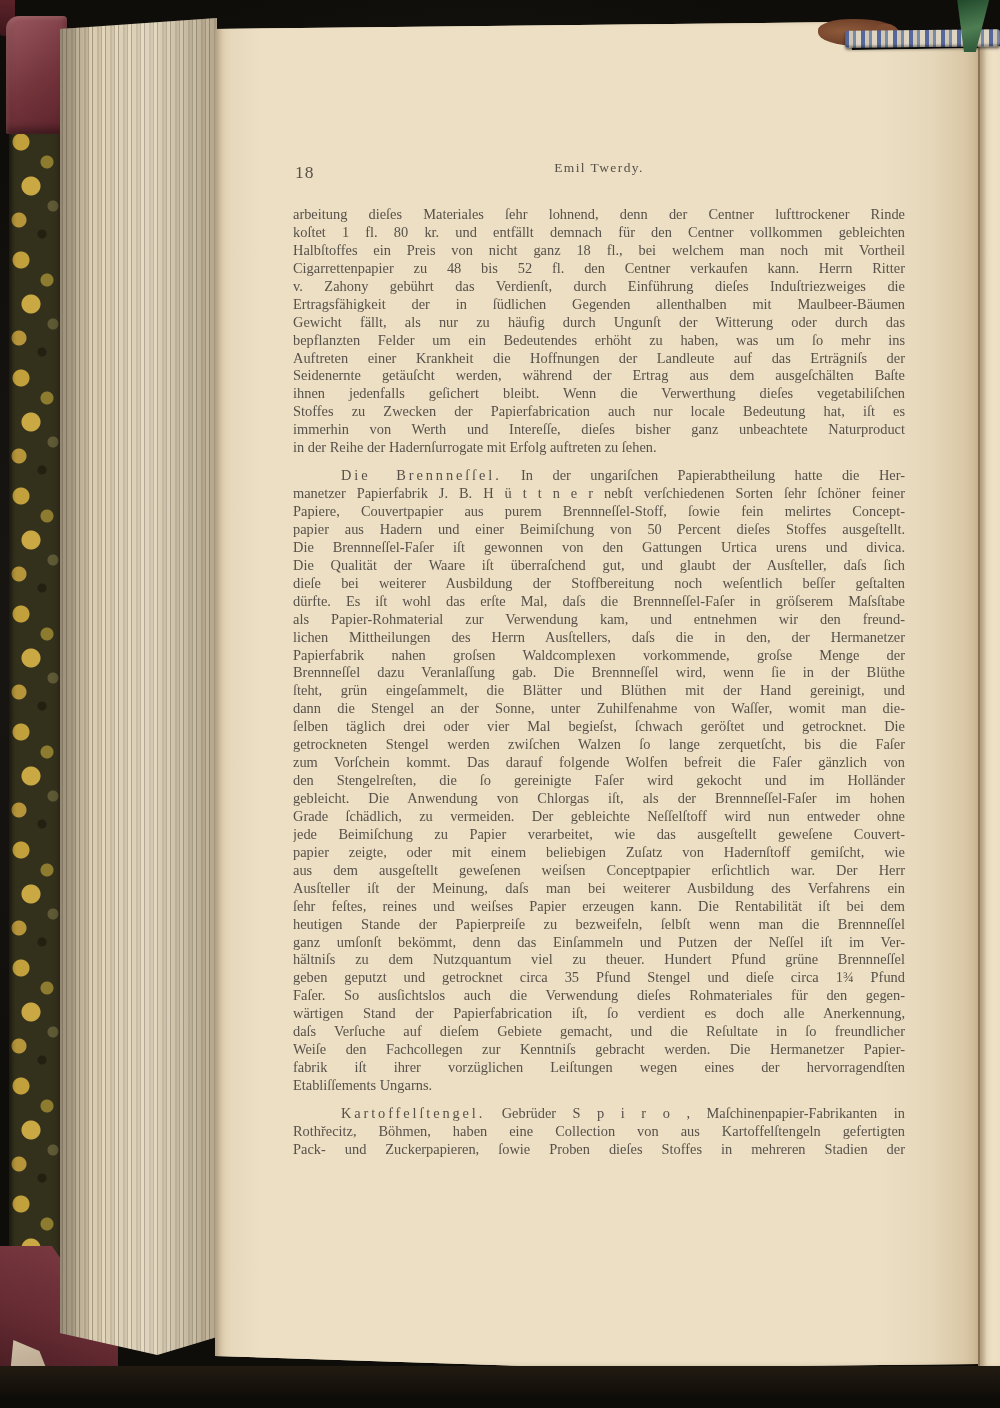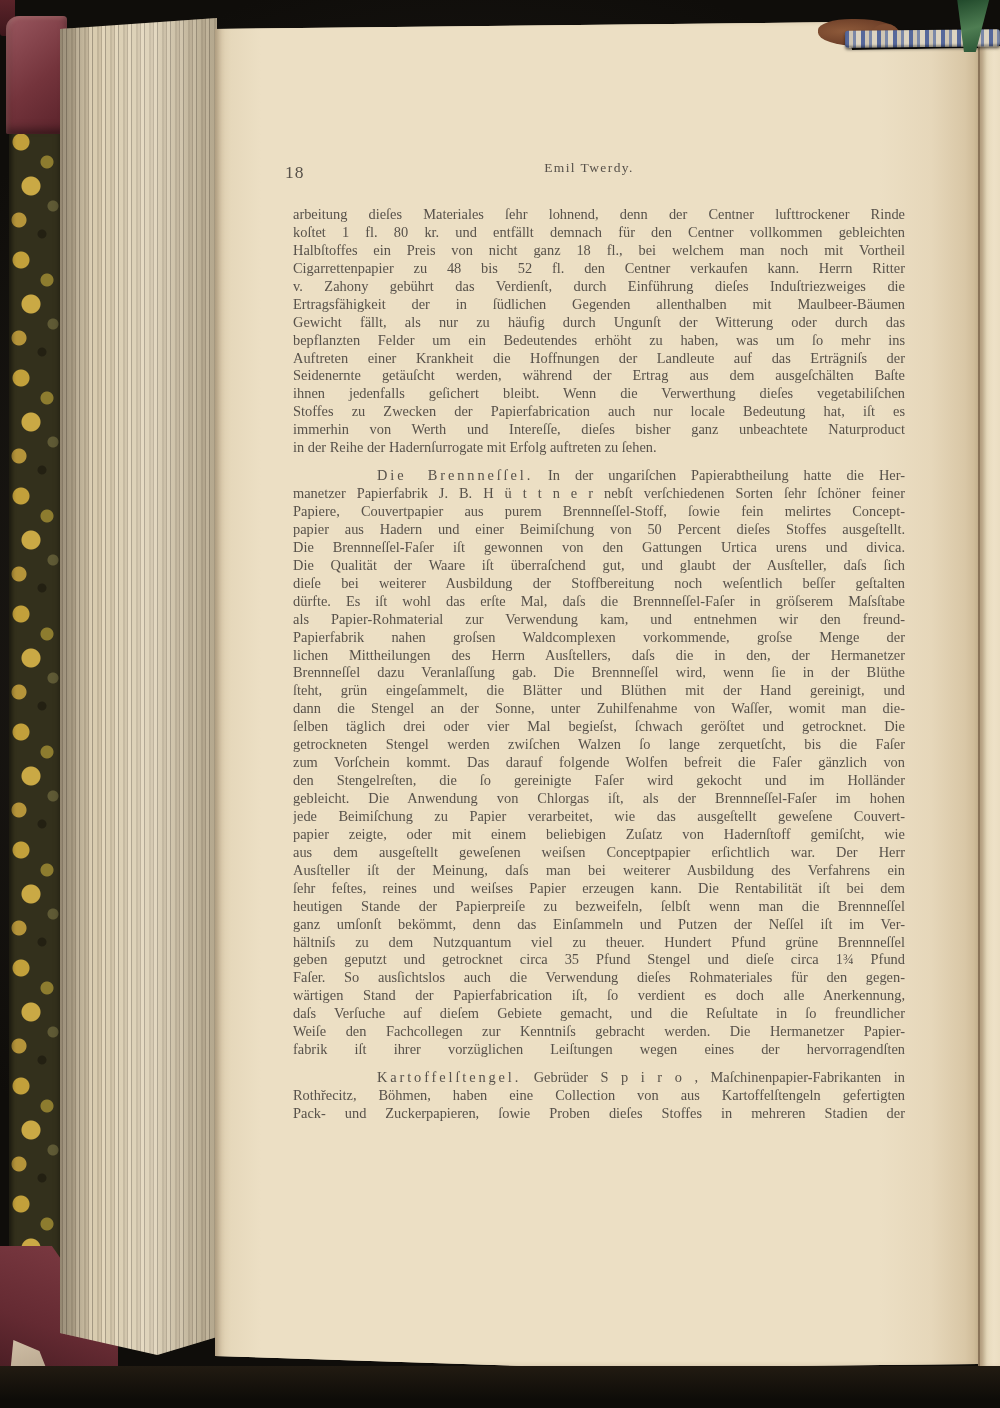--- a/index.html
+++ b/index.html
@@ -42,31 +42,31 @@
         #a59a84 6px 7px, #d9ccaf 7px 11px, #c1b499 11px 13px);
     clip-path:polygon(0 14px,100% 3px,100% 1322px,62% 1340px,28% 1328px,0 1318px);}
   
   .main-page{position:absolute;left:215px;top:20px;width:763px;height:1348px;
     background:
       linear-gradient(90deg,#d7c6a7 0,#e6d8bb 16px,#ecdfc4 46px,#ecdfc4 664px,
         #e6d7ba 716px,#d9c7a6 750px,#cbb794 763px),
       #ecdfc4;
     clip-path:polygon(0 9px,628px 2px,637px 30px,763px 28px,763px 1344px,372px 1348px,0 1336px);
     box-shadow:inset 3px 0 6px rgba(95,75,50,.4);}
-  .page-head{position:absolute;left:68px;top:140px;width:612px;color:var(--ink,#57514a);}
+  .page-head{position:absolute;left:78px;top:140px;width:612px;color:var(--ink,#57514a);}
   .pagenum{position:absolute;left:2px;top:2px;font-size:17.5px;letter-spacing:1px;}
   .runtitle{display:block;text-align:center;font-size:13.5px;letter-spacing:1.4px;}
   .text-block{position:absolute;left:78px;top:186px;width:612px;
     color:var(--ink,#57514a);font-size:14.4px;}
   .para + .para{margin-top:10px;}
   .tline{height:17.95px;line-height:17.95px;overflow:hidden;
     text-align:justify;text-align-last:justify;}
   .tline.nolast{text-align-last:left;}
   .tline.indent{text-indent:48px;}
-  .lead{letter-spacing:.2em;word-spacing:.25em;margin-left:36px;}
+  .lead{letter-spacing:.2em;word-spacing:.25em;}
   
   .next-page-edge{position:absolute;left:978px;top:46px;width:22px;height:1322px;
     border-left:2px solid #8a7459;
     background:linear-gradient(90deg,#cdbb9a 0,#e7dabd 7px,#eee1c7 14px,#e9dcc0 22px);
     box-shadow:inset 4px 0 5px rgba(120,95,65,.35);}
   
   .headband{position:absolute;left:845px;top:30px;width:155px;height:17px;
     transform:rotate(-.6deg);border-radius:3px;
     background:repeating-linear-gradient(90deg,
       #56689b 0 4px,#cfc6b4 4px 8px,#7b88a8 8px 11px,#ddd4c1 11px 16px);
@@ -118,44 +118,46 @@
         <div class="para">
           <div class="tline indent"><span class="lead">Die Brennneſſel.</span> In der ungariſchen Papierabtheilung hatte die Her-</div>
           <div class="tline">manetzer Papierfabrik J. B. H ü t t n e r nebſt verſchiedenen Sorten ſehr ſchöner feiner</div>
           <div class="tline">Papiere, Couvertpapier aus purem Brennneſſel-Stoff, ſowie fein melirtes Concept-</div>
           <div class="tline">papier aus Hadern und einer Beimiſchung von 50 Percent dieſes Stoffes ausgeſtellt.</div>
           <div class="tline">Die Brennneſſel-Faſer iſt gewonnen von den Gattungen Urtica urens und divica.</div>
           <div class="tline">Die Qualität der Waare iſt überraſchend gut, und glaubt der Ausſteller, daſs ſich</div>
           <div class="tline">dieſe bei weiterer Ausbildung der Stoffbereitung noch weſentlich beſſer geſtalten</div>
           <div class="tline">dürfte. Es iſt wohl das erſte Mal, daſs die Brennneſſel-Faſer in gröſserem Maſsſtabe</div>
           <div class="tline">als Papier-Rohmaterial zur Verwendung kam, und entnehmen wir den freund-</div>
+          <div class="tline">lichen Mittheilungen des Herrn Ausſtellers, daſs die in den, der Hermanetzer</div>
           <div class="tline">Papierfabrik nahen groſsen Waldcomplexen vorkommende, groſse Menge der</div>
-          <div class="tline">lichen Mittheilungen des Herrn Ausſtellers, daſs die in den, der Hermanetzer</div>
           <div class="tline">Brennneſſel dazu Veranlaſſung gab.  Die Brennneſſel wird, wenn ſie in der Blüthe</div>
           <div class="tline">ſteht, grün eingeſammelt, die Blätter und Blüthen mit der Hand gereinigt, und</div>
           <div class="tline">dann die Stengel an der Sonne, unter Zuhilfenahme von Waſſer, womit man die-</div>
           <div class="tline">ſelben täglich drei oder vier Mal begieſst, ſchwach geröſtet und getrocknet.  Die</div>
           <div class="tline">getrockneten Stengel werden zwiſchen Walzen ſo lange zerquetſcht, bis die Faſer</div>
           <div class="tline">zum Vorſchein kommt. Das darauf folgende Wolfen befreit die Faſer gänzlich von</div>
           <div class="tline">den Stengelreſten, die ſo gereinigte Faſer wird gekocht und im Holländer</div>
           <div class="tline">gebleicht.  Die Anwendung von Chlorgas iſt, als der Brennneſſel-Faſer im hohen</div>
+          <div class="tline">Grade ſchädlich, zu vermeiden. Der gebleichte Neſſelſtoff wird nun entweder ohne</div>
           <div class="tline">jede Beimiſchung zu Papier verarbeitet, wie das ausgeſtellt geweſene Couvert-</div>
           <div class="tline">papier zeigte, oder mit einem beliebigen Zuſatz von Hadernſtoff gemiſcht, wie</div>
           <div class="tline">aus dem ausgeſtellt geweſenen weiſsen Conceptpapier erſichtlich war.  Der Herr</div>
           <div class="tline">Ausſteller iſt der Meinung, daſs man bei weiterer Ausbildung des Verfahrens ein</div>
           <div class="tline">ſehr feſtes, reines und weiſses Papier erzeugen kann.  Die Rentabilität iſt bei dem</div>
           <div class="tline">heutigen Stande der Papierpreiſe zu bezweifeln, ſelbſt wenn man die Brennneſſel</div>
           <div class="tline">ganz umſonſt bekömmt, denn das Einſammeln und Putzen der Neſſel iſt im Ver-</div>
           <div class="tline">hältniſs zu dem Nutzquantum viel zu theuer.  Hundert Pfund grüne Brennneſſel</div>
           <div class="tline">geben geputzt und getrocknet circa 35 Pfund Stengel und dieſe circa 1¾ Pfund</div>
           <div class="tline">Faſer.  So ausſichtslos auch die Verwendung dieſes Rohmateriales für den gegen-</div>
           <div class="tline">wärtigen Stand der Papierfabrication iſt, ſo verdient es doch alle Anerkennung,</div>
           <div class="tline">daſs Verſuche auf dieſem Gebiete gemacht, und die Reſultate in ſo freundlicher</div>
           <div class="tline">Weiſe den Fachcollegen zur Kenntniſs gebracht werden. Die Hermanetzer Papier-</div>
           <div class="tline">fabrik iſt ihrer vorzüglichen Leiſtungen wegen eines der hervorragendſten</div>
+          <div class="tline nolast">Etabliſſements Ungarns.</div>
         </div>
         <div class="para">
           <div class="tline indent"><span class="lead">Kartoffelſtengel.</span> Gebrüder S p i r o ,  Maſchinenpapier-Fabrikanten in</div>
           <div class="tline">Rothřecitz, Böhmen, haben eine Collection von aus Kartoffelſtengeln gefertigten</div>
           <div class="tline">Pack- und Zuckerpapieren, ſowie Proben dieſes Stoffes in mehreren Stadien der</div>
         </div>
       </div>
   </div>
 
   <div class="next-page-edge"></div>

